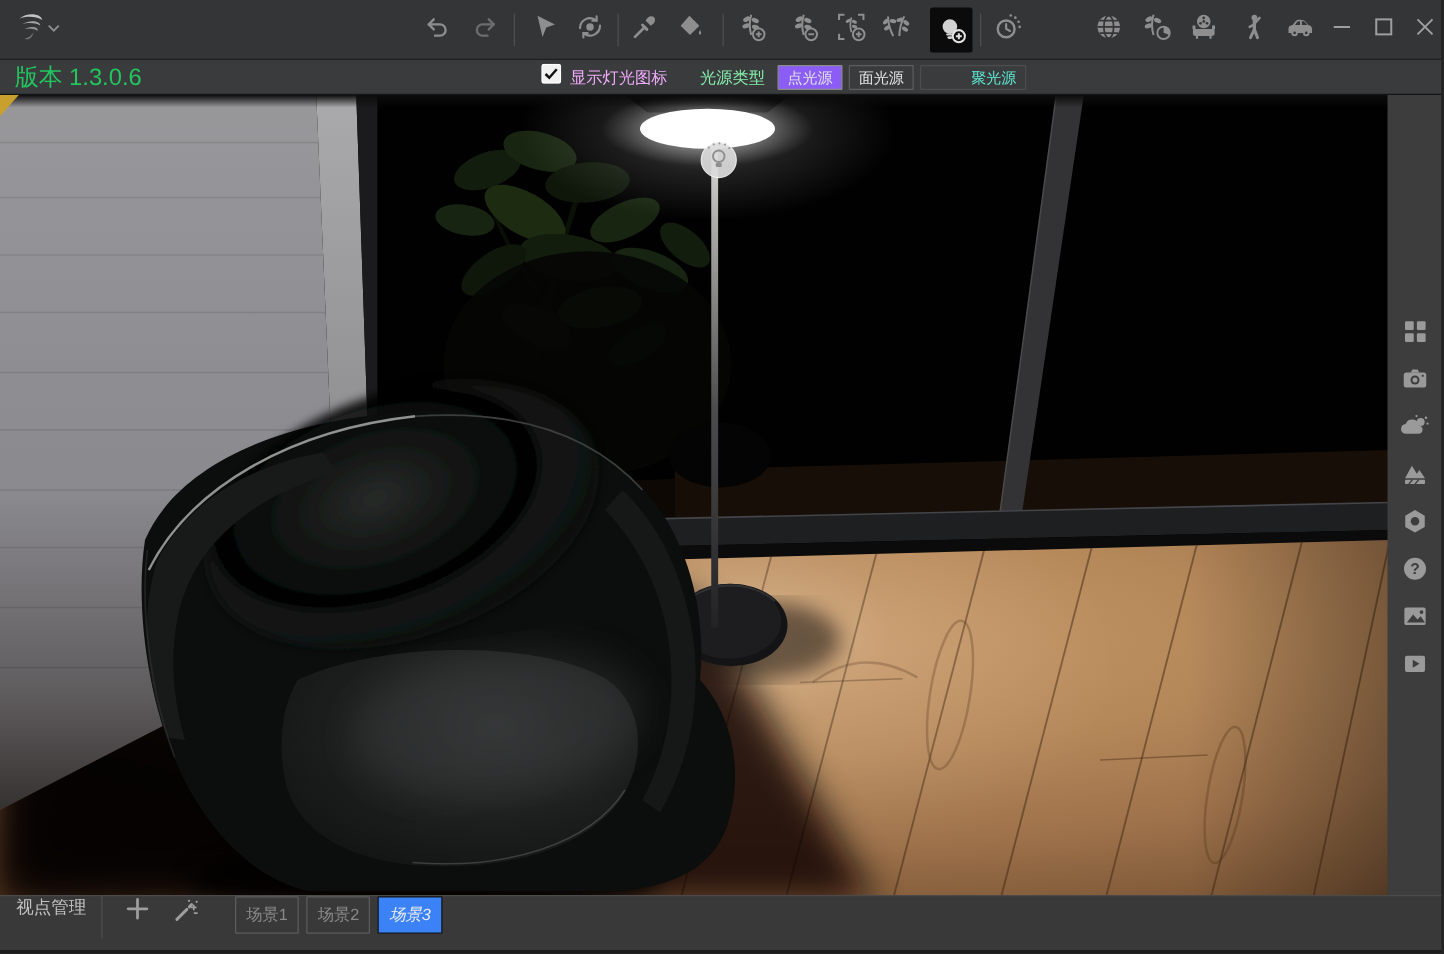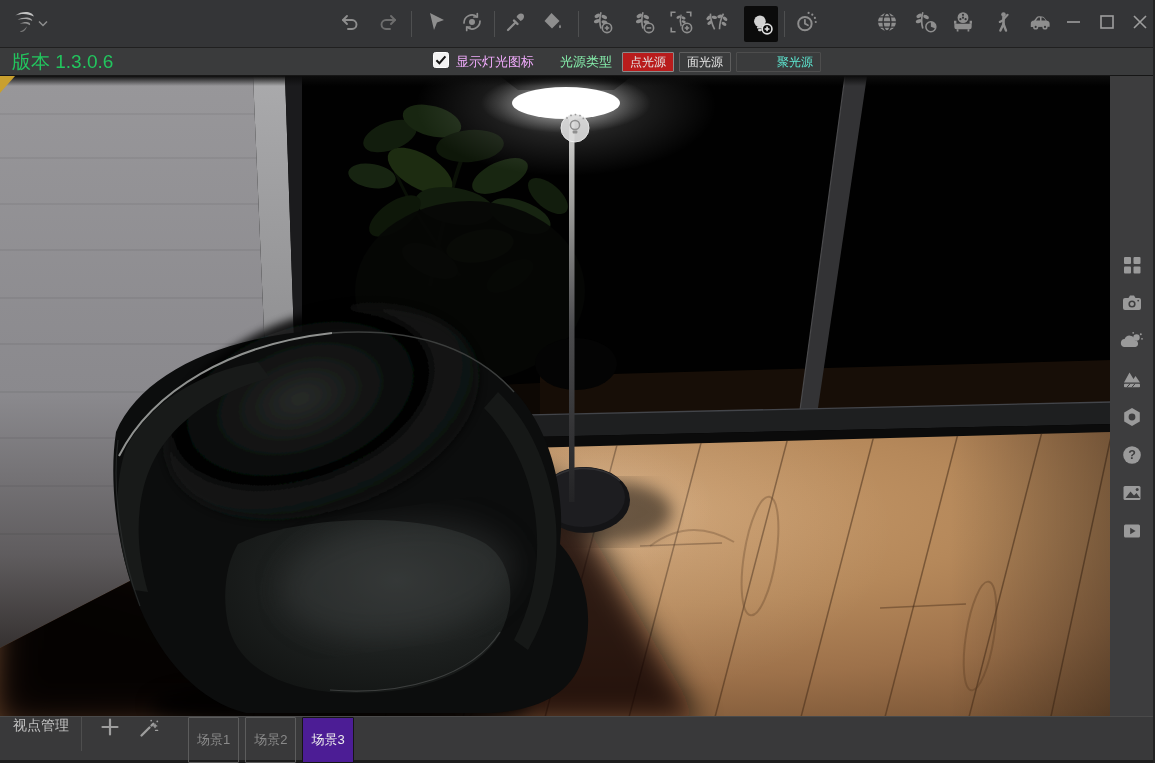--- a/index.html
+++ b/index.html
@@ -16,39 +16,39 @@
   .chev{color:#8e8e8e;font-size:10px;}
 
   
   .optionsbar{position:relative;width:100%;height:28px;background:#3a3b3c;border-bottom:1px solid #161616;}
   .version{position:absolute;left:12px;top:50%;transform:translateY(-50%);color:#22c55e;font-size:19px;}
   .opt-controls{position:absolute;left:433px;top:0;height:100%;display:flex;align-items:center;}
   .cb-label{color:#f0abfc;font-size:13px;margin-left:7px;}
   .lt-label{color:#86efac;font-size:13px;margin-left:26px;margin-right:10px;}
   .lt-btn{height:20px;padding:0 7px;font-size:12px;line-height:18px;border:1px solid #5e5e5e;
           background:transparent;color:#e5e5e5;margin-right:5px;border-radius:1px;}
-  .lt-btn.active{background:#b91c1c;color:#e4e4e4;border-color:#8a8a8a;}
+  .lt-btn.active{background:#8b5cf6;color:#e4e4e4;border-color:#8a8a8a;}
   .lt-btn.dim{color:#5eead4;border-color:#4d4d4d;padding-left:40px;}
 
   
   .viewport{position:relative;width:100%;height:640px;background:#000;}
   .scene{position:absolute;left:0;top:0;}
   .sidebar{position:absolute;right:0;top:0;width:43px;height:640px;background:#3d3d3e;
            display:flex;flex-direction:column;align-items:center;padding-top:178px;gap:16px;}
   .sidebar svg{display:block;}
 
   
   .bottombar{position:relative;width:100%;height:47px;background:#39393a;border-top:1px solid #4a4a4a;
              border-bottom:3px solid #1c1c1c;display:flex;padding-left:13px;}
   .vp-label{color:#c2c2c2;font-size:14px;}
   .bsep{width:1px;height:34px;background:#4e4e4e;margin-left:12px;}
   .bicon{margin-left:18px;}
-  .scene-tab{height:46px;min-width:50px;padding:0 8px;margin-left:6px;font-size:13px;
+  .scene-tab{height:30px;min-width:50px;padding:0 8px;margin-left:6px;font-size:13px;
              background:transparent;border:1px solid #5c5c5c;color:#8a8a8a;border-radius:1px;}
-  .scene-tab.active{background:#4c1d95;border-color:#151515;color:#ededed;}
+  .scene-tab.active{background:#3b82f6;border-color:#151515;color:#ededed;font-style:italic;}
   .scene-tabs{display:flex;margin-left:22px;}
 </style>
 </head>
 <body>
 
 <div id="app">
 
   <div class="titlebar">
     <span class="abs" style="left:10px">
       <svg width="26" height="28" viewBox="0 0 24 24">

